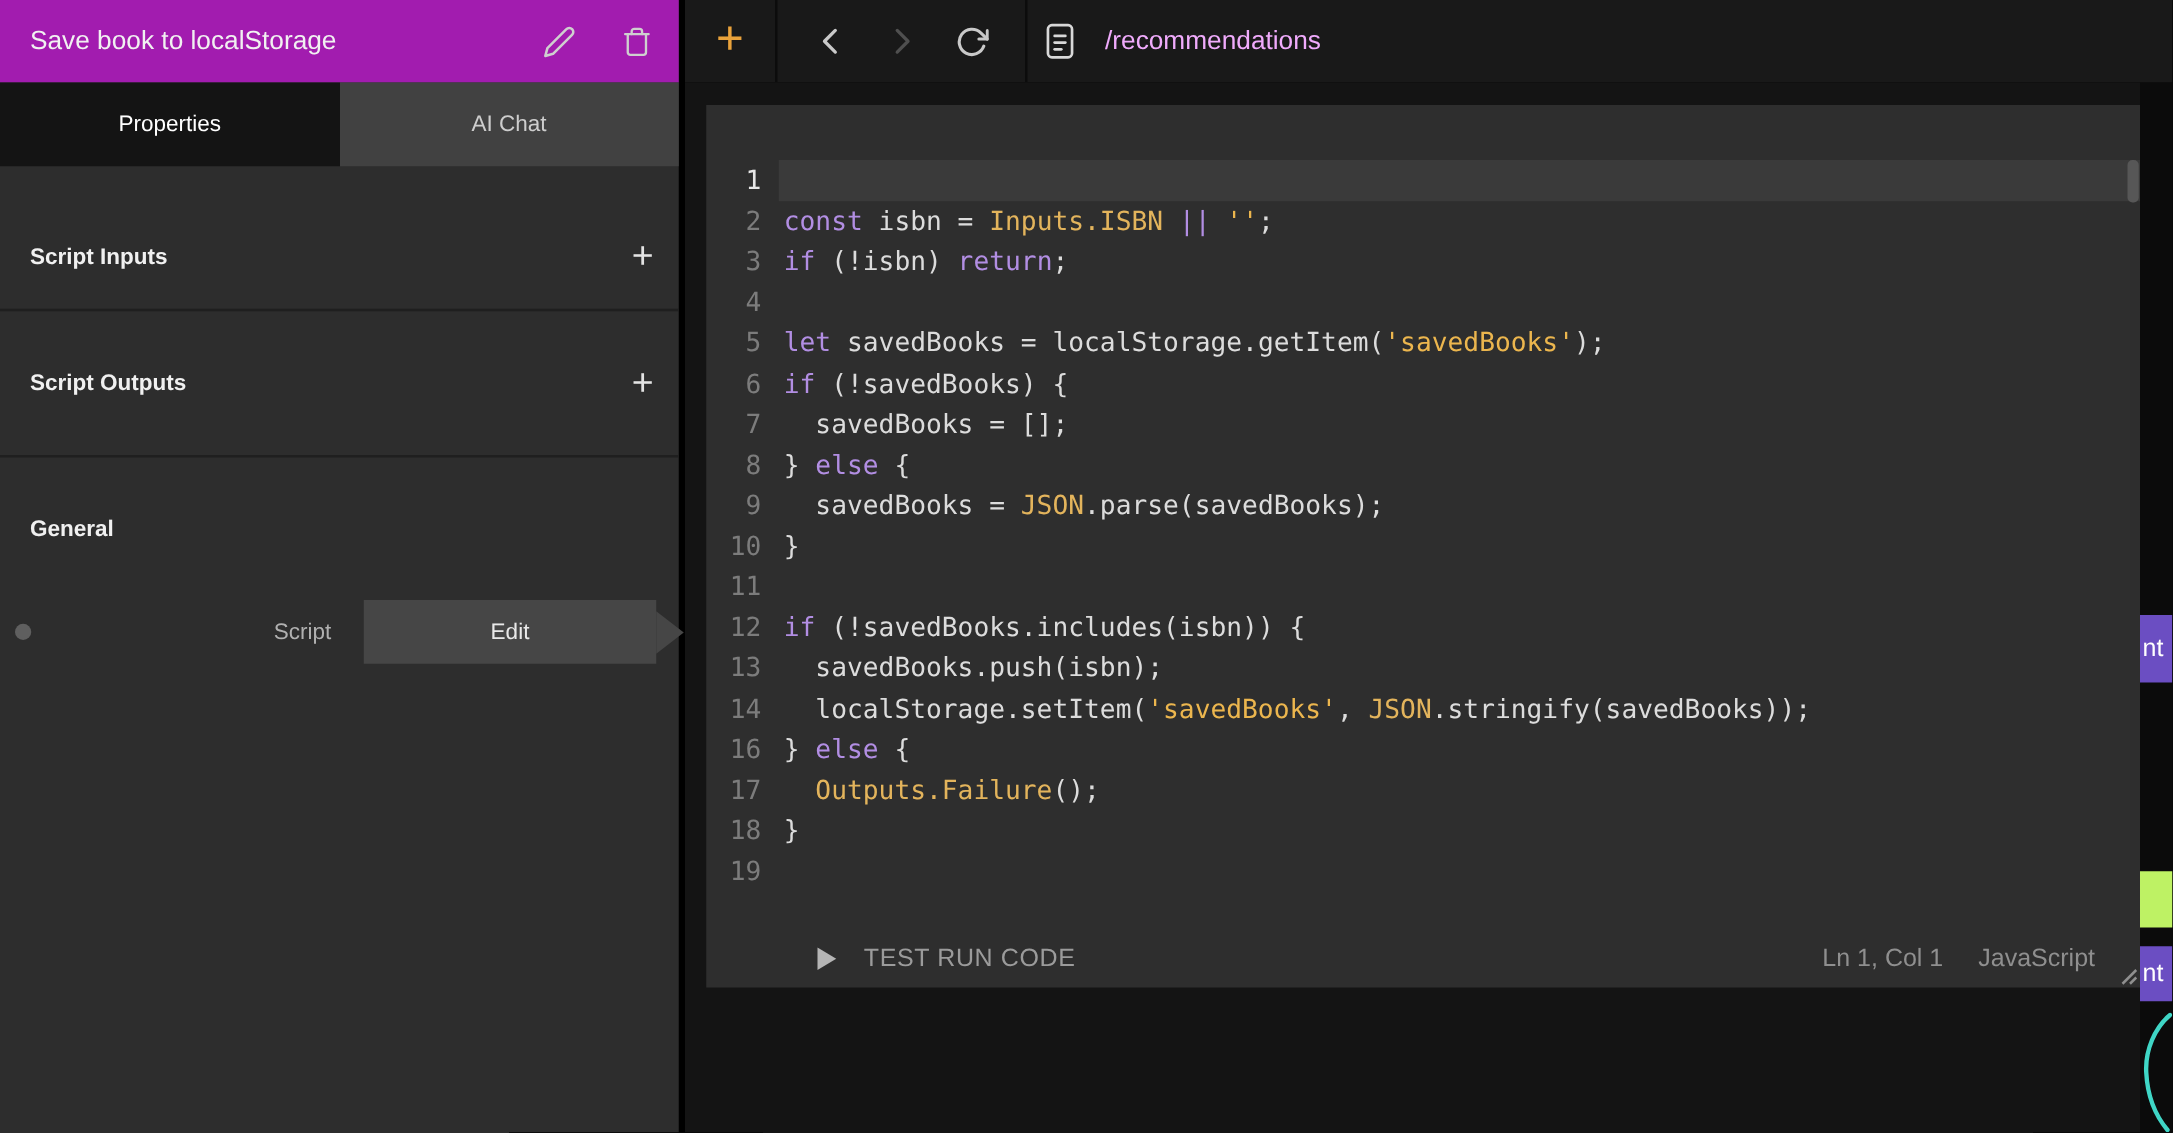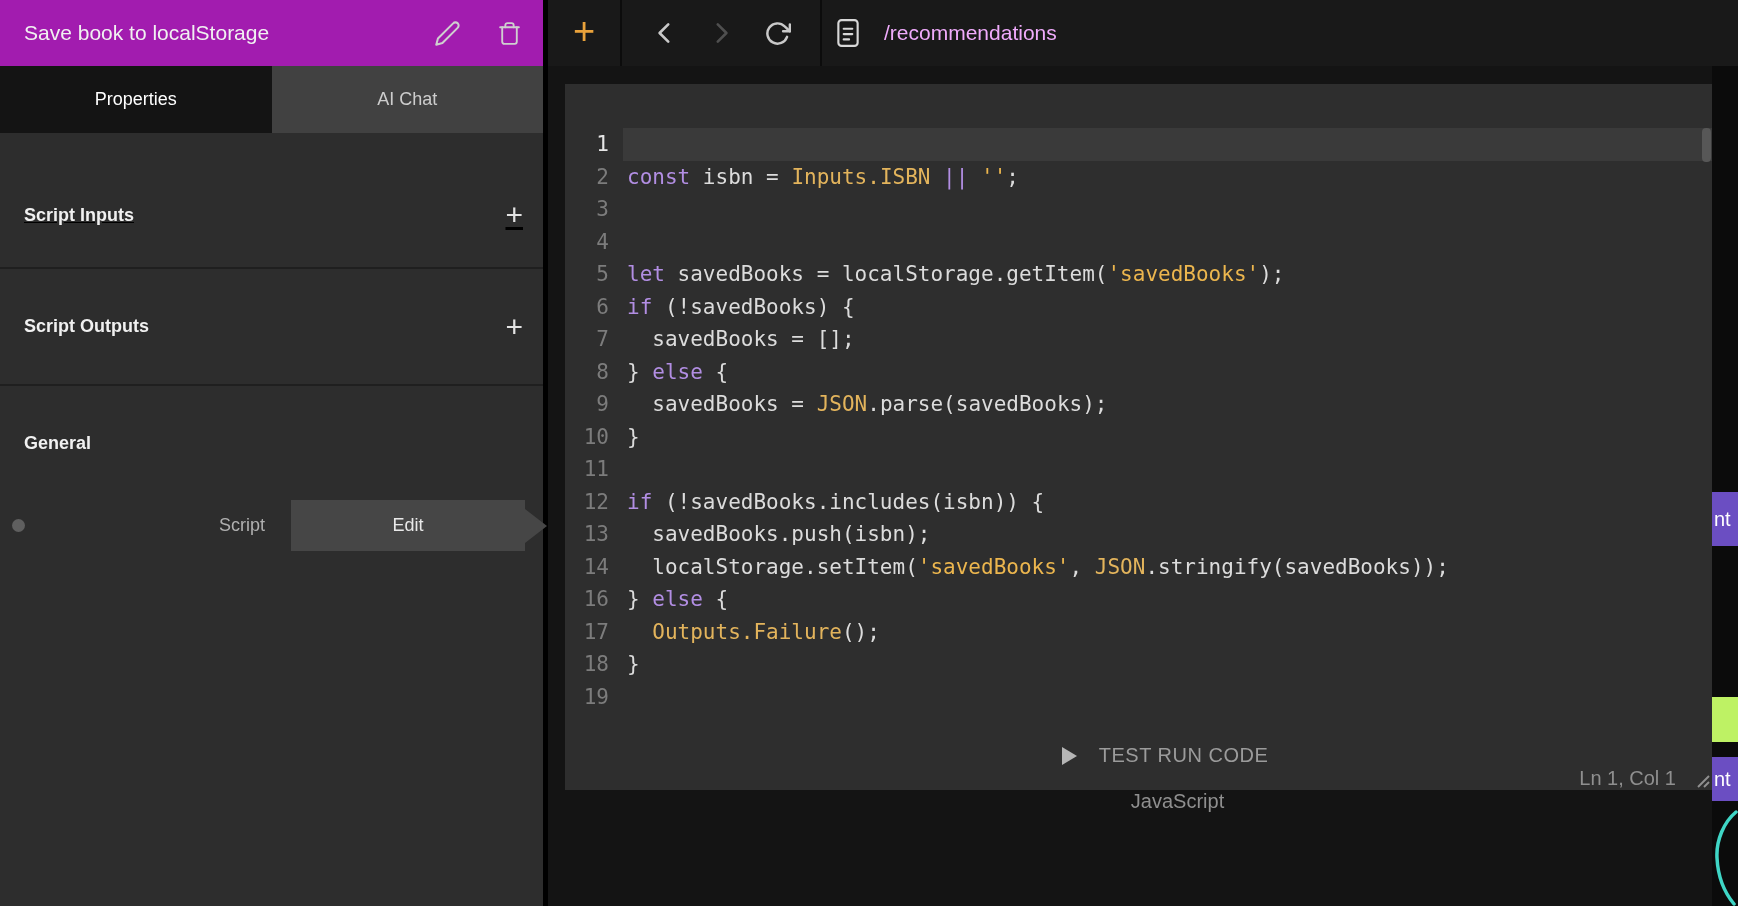--- a/index.html
+++ b/index.html
@@ -13,21 +13,21 @@
   
   .left-panel { position:absolute; left:0; top:0; width:543px; height:906px; background:#2d2d2d; z-index:3; }
   .lp-header { height:66px; background:#a21caf; display:flex; align-items:center; padding:0 21px 0 24px; gap:36px; }
   .lp-title { flex:1; font-size:21px; font-weight:500; color:#f1f1f1; white-space:nowrap; }
   .icon-btn { background:none; border:none; padding:0; cursor:pointer; display:flex; align-items:center; }
   .lp-tabs { display:flex; height:67px; }
   .tab { flex:1; display:flex; align-items:center; justify-content:center; font-size:18px; cursor:pointer; }
   .tab-ai { background:#414141; color:#cdcdcd; }
   .tab-props { background:#141414; color:#ffffff; }
   .lp-row { display:flex; align-items:center; justify-content:space-between; padding:0 20px 0 24px; border-bottom:2px solid #1f1f1f; }
-  .row-inputs { height:136px; padding-top:30px;text-decoration:underline; }
+  .row-inputs { height:116px; padding-top:30px; }
   .row-outputs { height:117px; }
   .row-general { height:114px; border-bottom:none; }
   .section-label { font-size:18px; font-weight:700; color:#f0f0f0; }
   .plus-btn { background:none; border:none; color:#e3e3e3; font-size:30px; line-height:1; cursor:pointer; }
   .script-row { position:relative; height:51px; display:flex; align-items:center; padding:0 18px 0 12px; }
   .dot { width:13px; height:13px; border-radius:50%; background:#5f5f5f; margin-right:auto; cursor:pointer; }
   .script-label { font-size:18px; color:#b0b0b0; margin-right:26px; }
   .edit-btn { width:234px; height:51px; background:#464646; border:none; color:#e9e9e9; font-size:18px; cursor:pointer; font-family:inherit; }
   .notch { position:absolute; right:-4px; top:50%; transform:translateY(-50%); width:0; height:0;
            border-top:17px solid transparent; border-bottom:17px solid transparent; border-left:22px solid #464646; }
@@ -50,21 +50,21 @@
   .scroll-thumb { position:absolute; right:1px; top:44px; width:9px; height:34px; background:#575757; border-radius:4px; cursor:pointer; }
   #code-lines { position:absolute; left:0; right:12px; top:44px; font-family:"DejaVu Sans Mono", monospace; font-size:21px; }
   .code-line { display:flex; height:32.5px; line-height:32.5px; }
   .ln { width:44px; flex-shrink:0; text-align:right; color:#7c7c7c; margin-right:18px; }
   .ln.active { color:#e6e6e6; }
   .code-text { white-space:pre; color:#dcdcdc; }
   .tok-kw { color:#b28ee3; }
   .tok-ty { color:#e3b45c; }
   .tok-st { color:#ecb64e; }
   .tok-pl { color:#dcdcdc; }
-  .editor-footer { position:absolute; left:0; right:0; bottom:0; height:46px; display:flex; align-items:center; padding:0 36px 0 86px;flex-direction:column; }
+  .editor-footer { position:absolute; left:0; right:0; bottom:0; height:46px; display:flex; align-items:center; padding:0 36px 0 86px; }
   .run-btn { display:flex; align-items:center; gap:20px; background:none; border:none; color:#9b9b9b;
              font-size:20px; letter-spacing:0.5px; cursor:pointer; font-family:inherit; }
   .cursor-pos { margin-left:auto; font-size:20px; color:#8f8f8f; }
   .lang { margin-left:28px; font-size:20px; color:#8f8f8f; }
   .grip { position:absolute; right:2px; bottom:2px; cursor:nwse-resize; }
 
   
   .canvas-strip { position:absolute; left:1712px; top:66px; width:26px; height:840px; background:#0b0b0b; }
   .frag { position:absolute; left:0; width:26px; display:flex; align-items:center; font-size:20px; padding-left:2px; overflow:hidden; cursor:pointer; }
   .frag-purple { background:#6b4ec2; color:#ffffff; }
@@ -166,20 +166,21 @@
           <div class="code-line">
             <span class="ln active">1</span>
             <span class="code-text"></span>
           </div>
           <div class="code-line">
             <span class="ln">2</span>
             <span class="code-text"><span class="tok-kw">const</span><span class="tok-pl"> isbn = </span><span class="tok-ty">Inputs.ISBN</span><span class="tok-pl"> </span><span class="tok-kw">||</span><span class="tok-pl"> </span><span class="tok-st">''</span><span class="tok-pl">;</span></span>
           </div>
           <div class="code-line">
             <span class="ln">3</span>
+            <span class="code-text"><span class="tok-kw">if</span><span class="tok-pl"> (!isbn) </span><span class="tok-kw">return</span><span class="tok-pl">;</span></span>
           </div>
           <div class="code-line">
             <span class="ln">4</span>
             <span class="code-text"></span>
           </div>
           <div class="code-line">
             <span class="ln">5</span>
             <span class="code-text"><span class="tok-kw">let</span><span class="tok-pl"> savedBooks = localStorage.getItem(</span><span class="tok-st">'savedBooks'</span><span class="tok-pl">);</span></span>
           </div>
           <div class="code-line">

